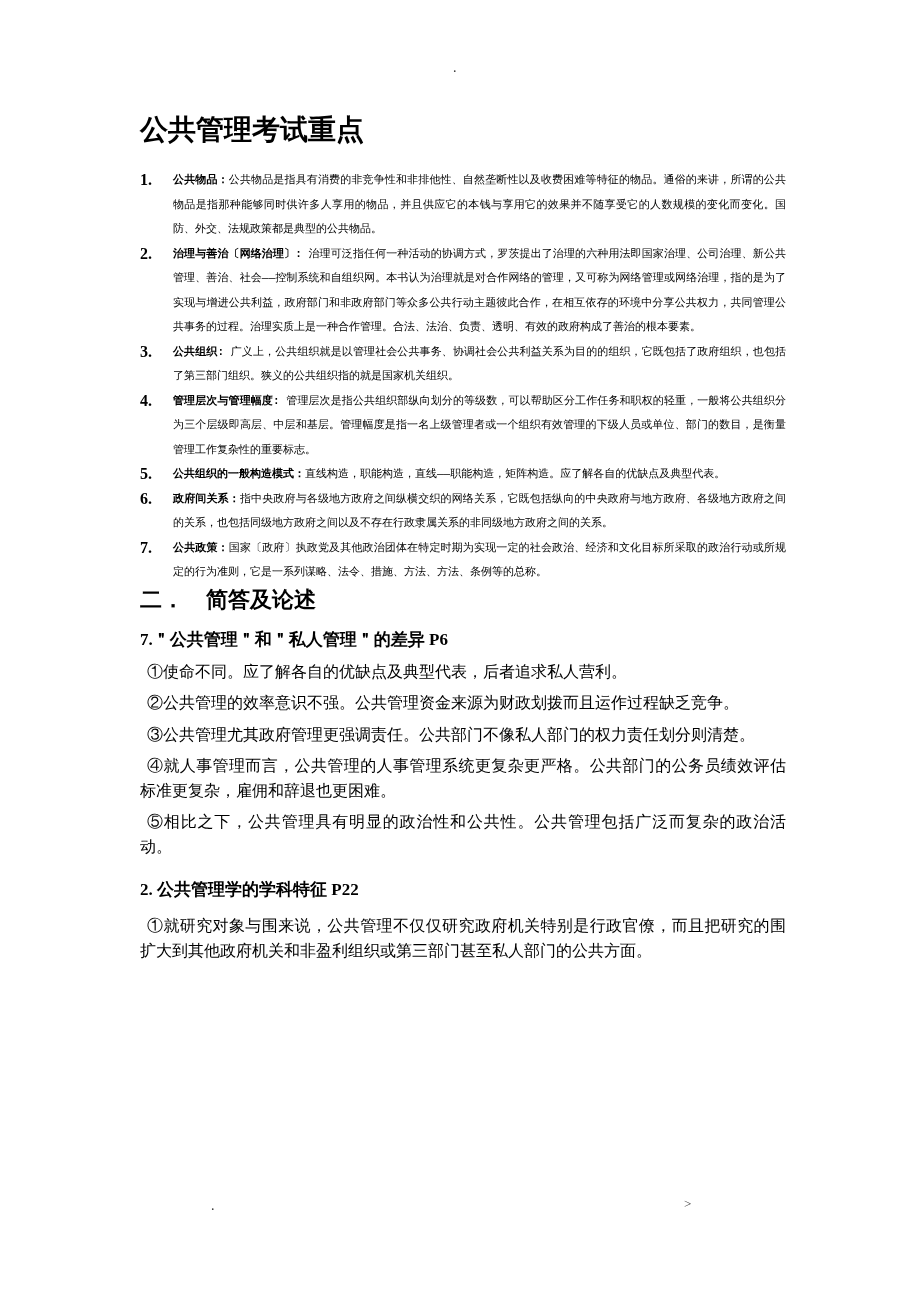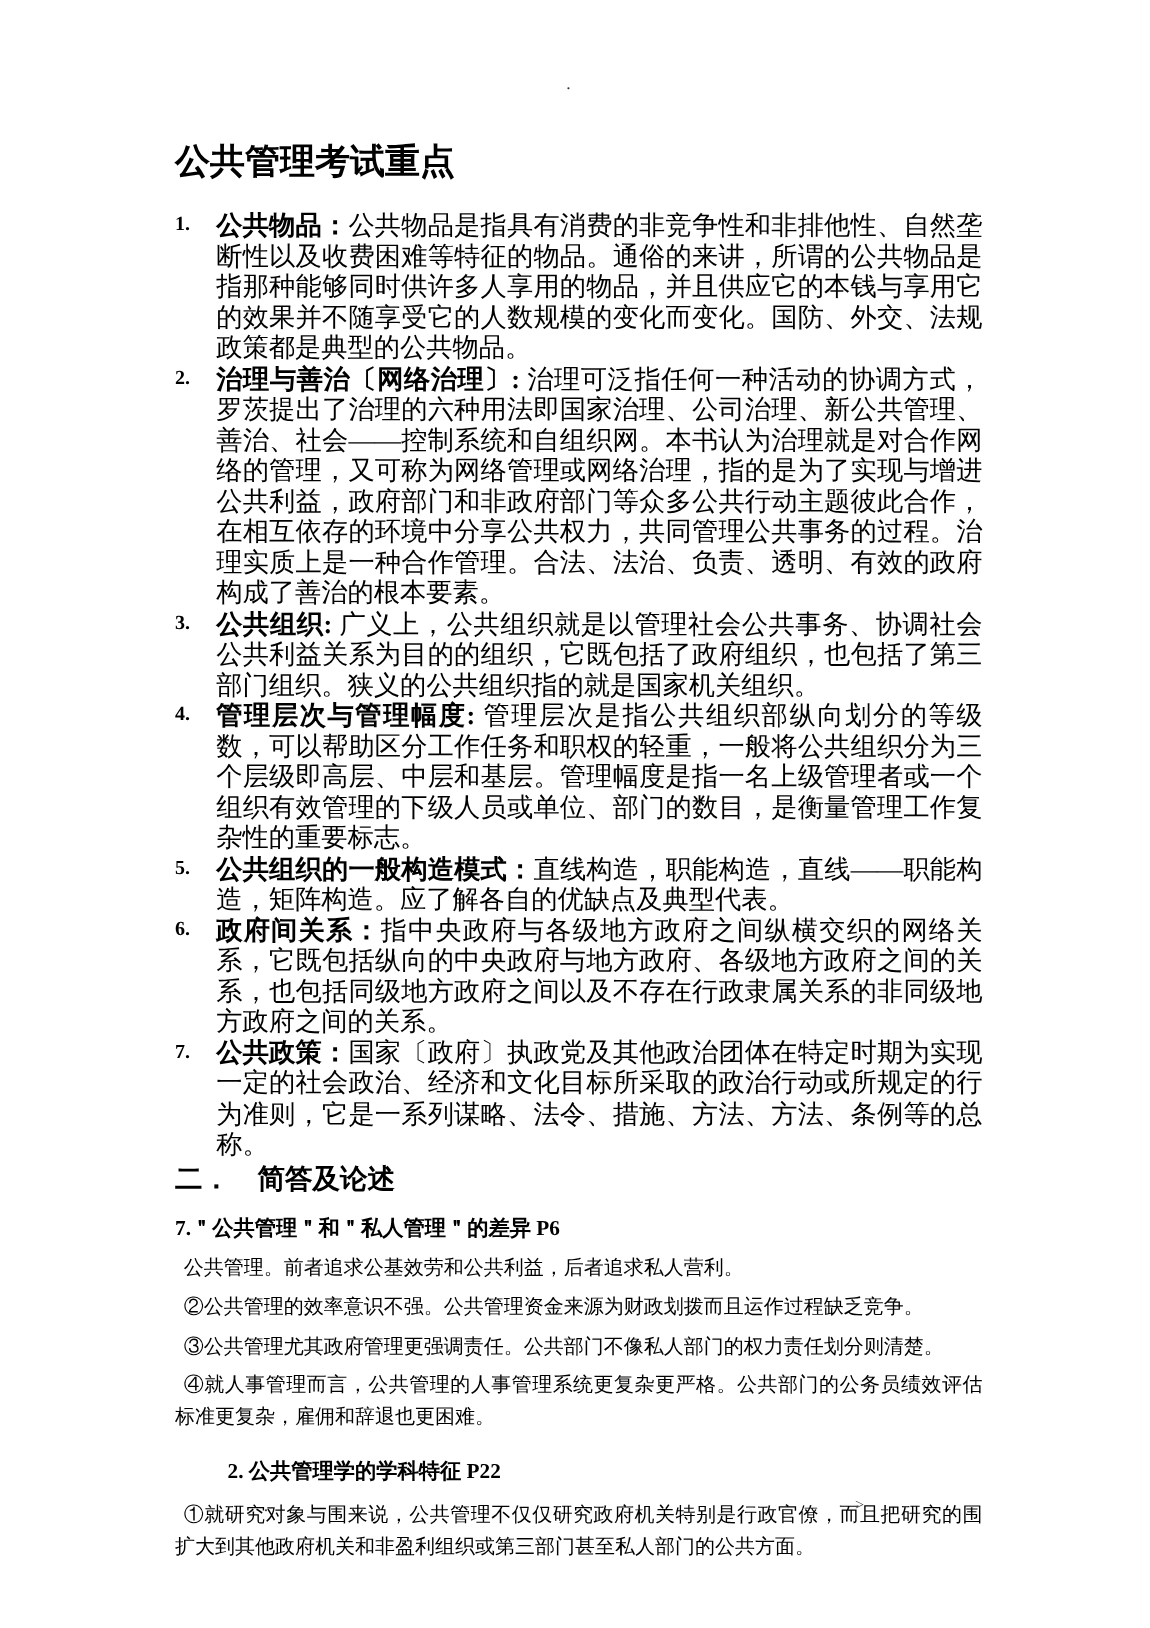--- a/index.html
+++ b/index.html
@@ -7,25 +7,25 @@
   body { width:920px; height:1302px; font-family:"Liberation Serif","DejaVu Serif",serif; color:#000; }
   .page { position:relative; width:920px; height:1302px; background:#fff; overflow:hidden; }
   .content { position:absolute; left:140px; top:116px; width:646px; }
 
   .doc-title { font-size:28px; font-weight:bold; line-height:28px; margin-bottom:24px; }
   .sec-heading { font-size:22px; font-weight:bold; line-height:30px; margin-bottom:12px; }
 
   ol.term-list { list-style:none; }
   .term-item { display:flex; align-items:flex-start; }
   .term-item .num { flex:0 0 33px; width:33px; font-weight:bold; font-size:16px; line-height:24.5px; }
-  .term-body { flex:1; font-size:21px; line-height:24.5px; text-align:justify; }
+  .term-body { flex:1; font-size:11px; line-height:24.5px; text-align:justify;font-family:Liberation Mono, monospace; }
   .term-body b { font-weight:bold; }
 
   .q-heading { font-size:17px; font-weight:bold; line-height:25px; margin-top:10px; margin-bottom:8px; }
-  .q-heading.second { margin-top:18px; margin-bottom:12px;margin-left:42px; }
+  .q-heading.second { margin-top:18px; margin-bottom:12px; }
   .sec-heading.second { margin-top:0; }
   .point { font-size:16px; line-height:24.5px; margin-bottom:7px; text-indent:7px; text-align:justify; }
 
   .stray { position:absolute; font-size:14px; color:#333; }
   .stray-top { left:453px; top:60px; }
   .stray-bl { left:211px; top:1198px; }
   .stray-br { left:684px; top:1196px; font-size:13px; color:#444; }
 </style>
 </head>
 <body>
@@ -67,24 +67,25 @@
       <li class="term-item">
         <span class="num">7.</span>
         <p class="term-body"><b>公共政策：</b><span>国家〔政府〕执政党及其他政治团体在特定时期为实现一定的社会政治、经济和文化目标所采取的政治行动或所规定的行为准则，它是一系列谋略、法令、措施、方法、方法、条例等的总称。</span></p>
       </li>
     </ol>
 
     <h2 class="sec-heading second">二．　简答及论述</h2>
 
     <h3 class="q-heading">7.＂公共管理＂和＂私人管理＂的差异 P6</h3>
 
-    <p class="point">公共管理。前者追求公基效劳和公共利益，后者追求私人营利。</p>
+    <p class="point">①使命不同。应了解各自的优缺点及典型代表，后者追求私人营利。</p>
     <p class="point">②公共管理的效率意识不强。公共管理资金来源为财政划拨而且运作过程缺乏竞争。</p>
     <p class="point">③公共管理尤其政府管理更强调责任。公共部门不像私人部门的权力责任划分则清楚。</p>
     <p class="point">④就人事管理而言，公共管理的人事管理系统更复杂更严格。公共部门的公务员绩效评估标准更复杂，雇佣和辞退也更困难。</p>
+    <p class="point">⑤相比之下，公共管理具有明显的政治性和公共性。公共管理包括广泛而复杂的政治活动。</p>
 
     <h3 class="q-heading second">2. 公共管理学的学科特征 P22</h3>
 
     <p class="point">①就研究对象与围来说，公共管理不仅仅研究政府机关特别是行政官僚，而且把研究的围扩大到其他政府机关和非盈利组织或第三部门甚至私人部门的公共方面。</p>
 
   </div>
 
   <span class="stray stray-bl">.</span>
   <span class="stray stray-br">&gt;</span>
 

